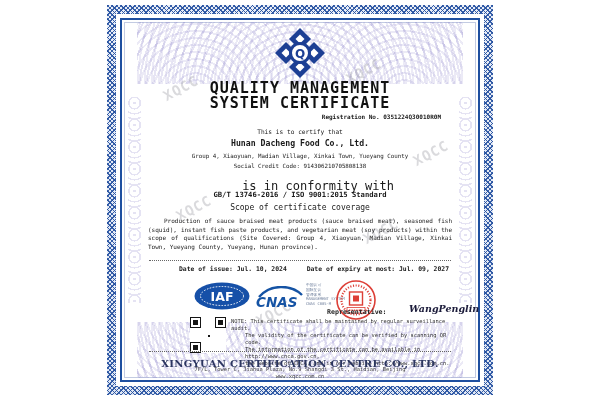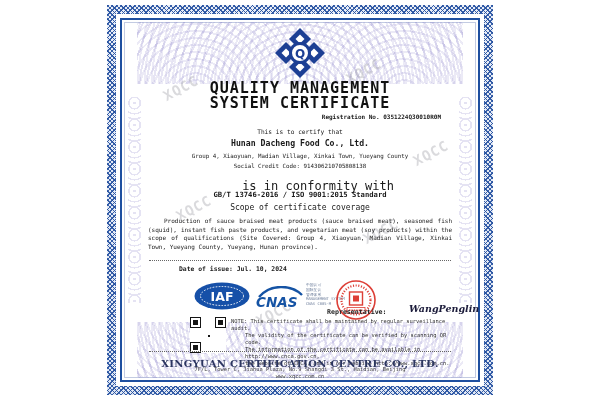--- a/index.html
+++ b/index.html
@@ -139,20 +139,21 @@
   <div class="abs addr">Group 4, Xiaoyuan, Madian Village, Xinkai Town, Yueyang County</div>
   <div class="abs social">Social Credit Code: 914306210705808138</div>
   <div class="abs conf">is in conformity with</div>
   <div class="abs standard">GB/T 13746-2016 / ISO 9001:2015 Standard</div>
   <div class="abs scopehead">Scope of certificate coverage</div>
   <div class="abs scopebody">Production of sauce braised meat products (sauce braised meat), seasoned fish (squid), instant fish paste products, and vegetarian meat (soy products) within the scope of qualifications (Site Covered: Group 4, Xiaoyuan, Madian Village, Xinkai Town, Yueyang County, Yueyang, Hunan province).</div>
 
   <div class="dotted d1"></div>
   <div class="abs dates">
     <span>Date of issue: Jul. 10, 2024</span>
+    <span>Date of expiry at most: Jul. 09, 2027</span>
   </div>
 
   <svg class="iaf" width="58" height="30" viewBox="0 0 58 30">
     <ellipse cx="29" cy="15" rx="27.5" ry="13.5" fill="#1650a8"></ellipse>
     <ellipse cx="29" cy="15" rx="21.5" ry="9.5" fill="none" stroke="#ffffff" stroke-width="1" stroke-dasharray="1.6 1.4"></ellipse>
     <text x="29" y="20" text-anchor="middle" font-size="12.5" font-weight="bold" fill="#ffffff">IAF</text>
   </svg>
 
   <svg class="cnas" width="50" height="26" viewBox="0 0 50 26">
     <path d="M4 11 C 15 -2, 36 -2, 47 9" fill="none" stroke="#1553a4" stroke-width="2.4"></path>

